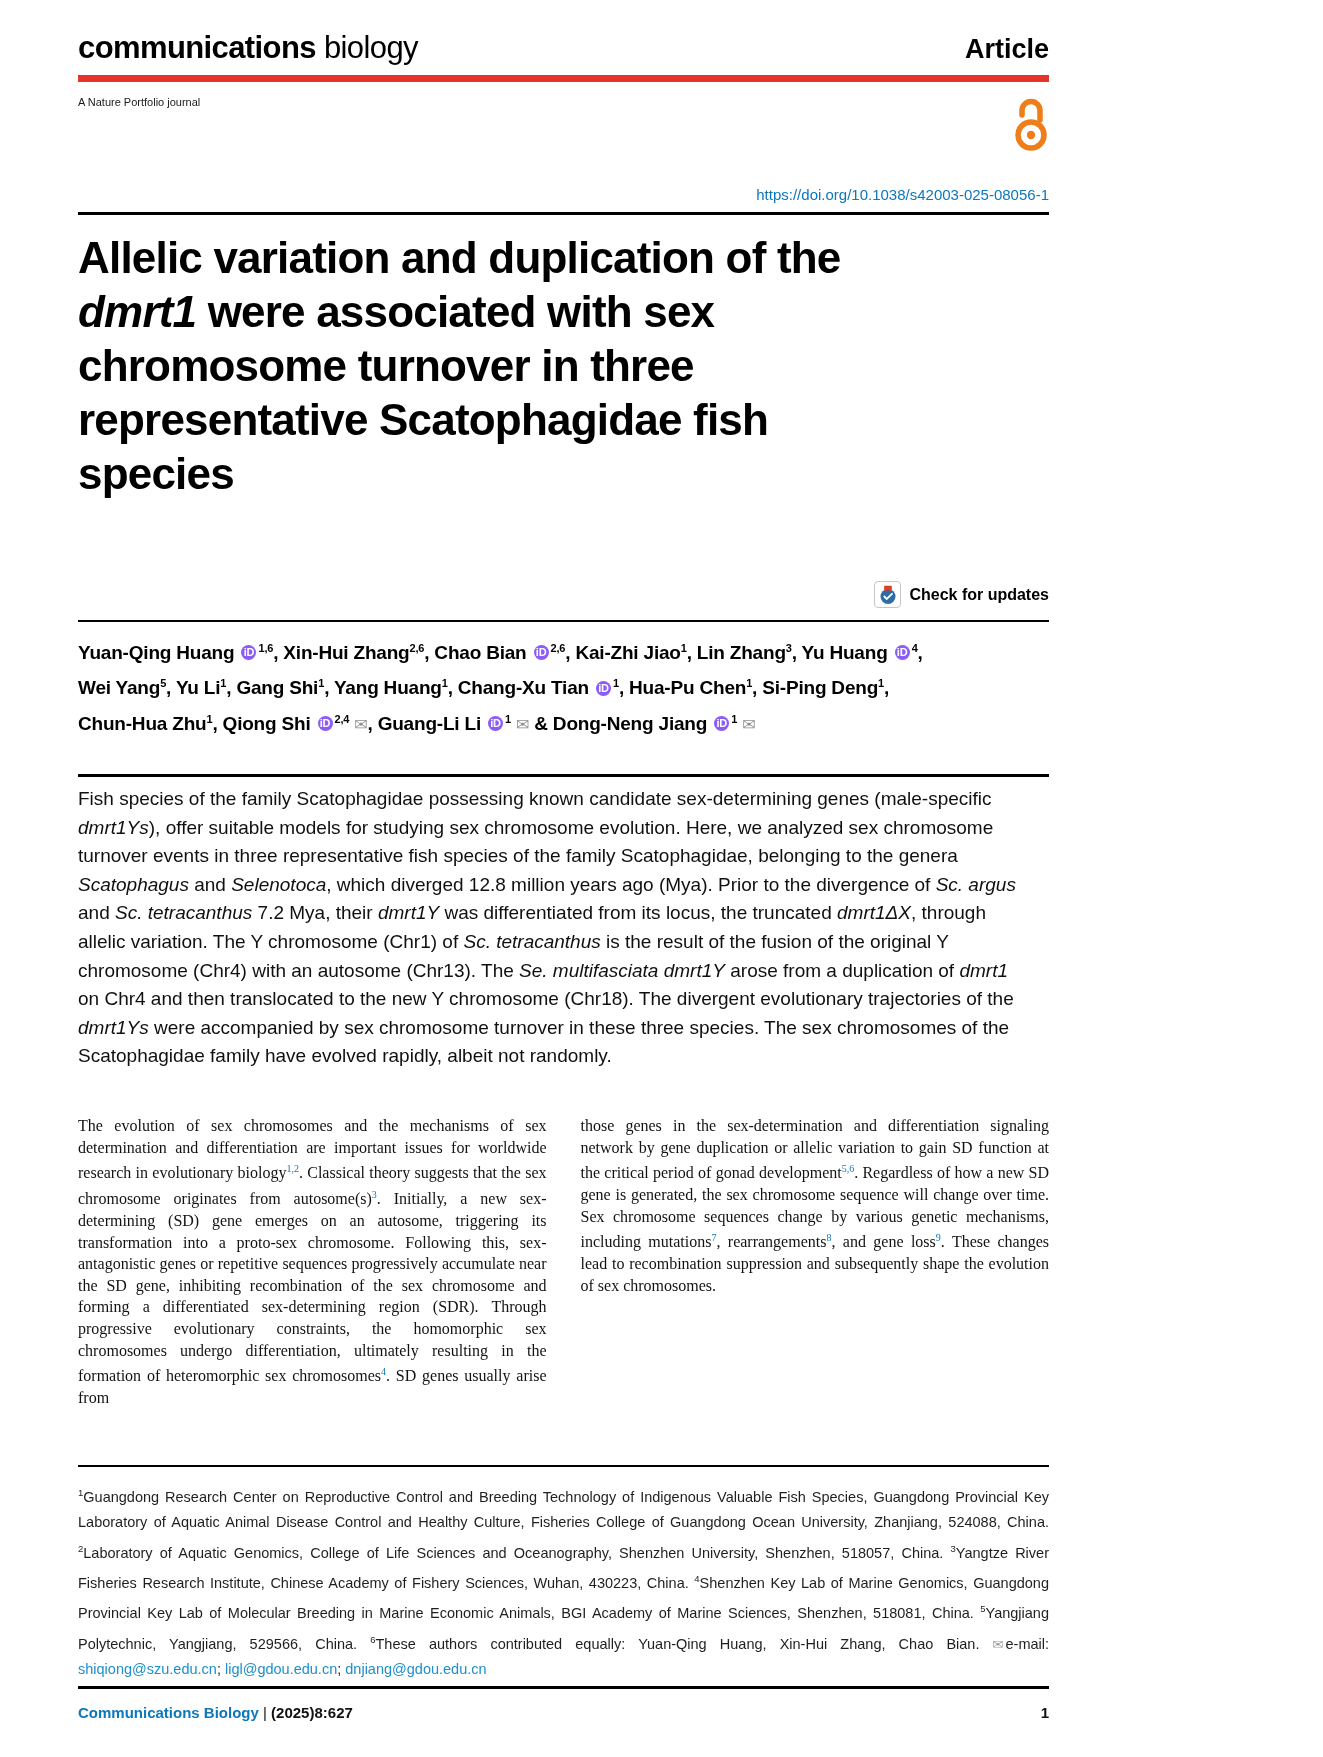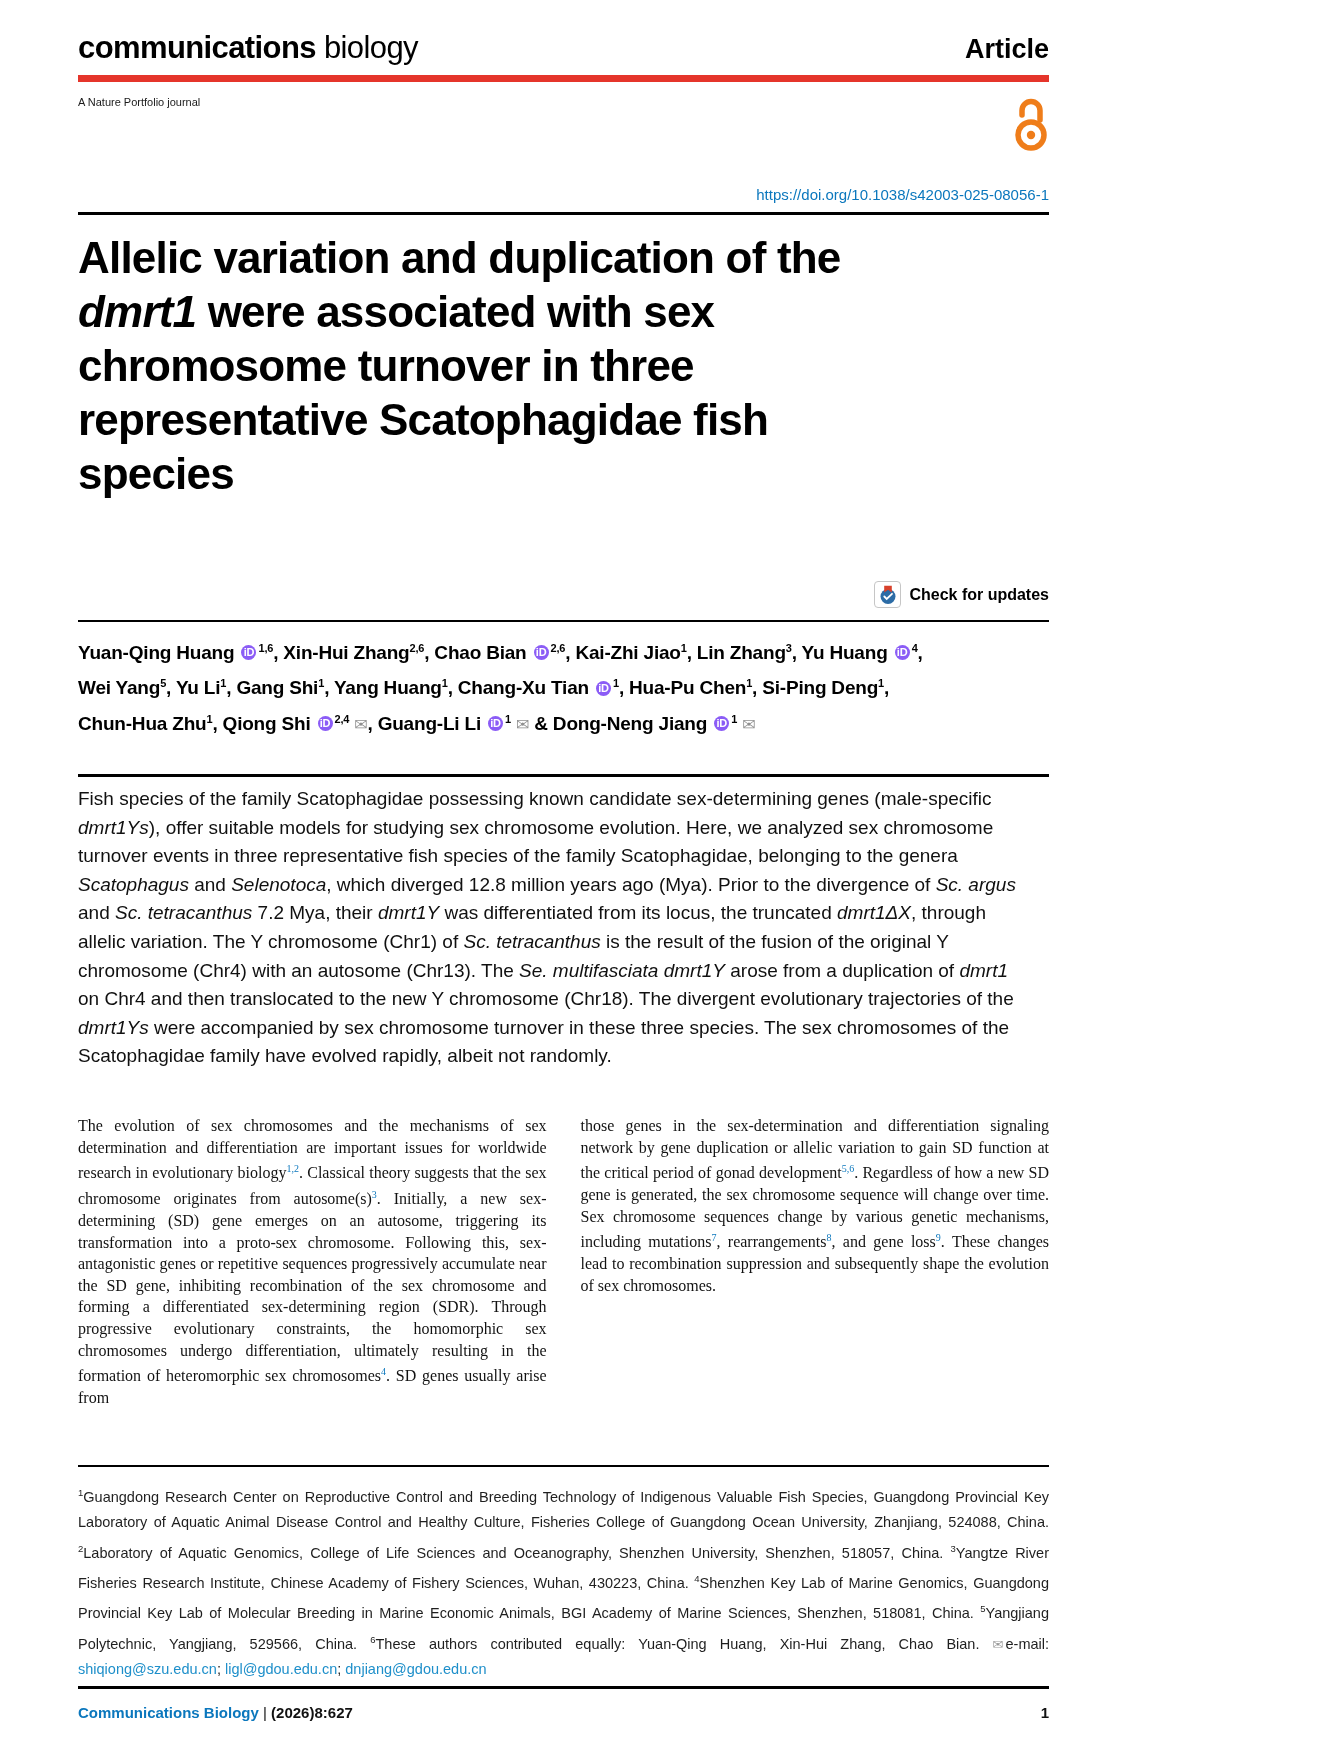--- a/index.html
+++ b/index.html
@@ -153,19 +153,19 @@
 
   <div class="rule-footnotes"></div>
   <p class="footnotes"><sup>1</sup>Guangdong Research Center on Reproductive Control and Breeding Technology of Indigenous Valuable Fish Species, Guangdong Provincial Key Laboratory of Aquatic Animal Disease Control and Healthy Culture, Fisheries College of Guangdong Ocean University, Zhanjiang, 524088, China. <sup>2</sup>Laboratory of Aquatic Genomics, College of Life Sciences and Oceanography, Shenzhen University, Shenzhen, 518057, China. <sup>3</sup>Yangtze River Fisheries Research Institute, Chinese Academy of Fishery Sciences, Wuhan, 430223, China. <sup>4</sup>Shenzhen Key Lab of Marine Genomics, Guangdong Provincial Key Lab of Molecular Breeding in Marine Economic Animals, BGI Academy of Marine Sciences, Shenzhen, 518081, China. <sup>5</sup>Yangjiang Polytechnic, Yangjiang, 529566, China. <sup>6</sup>These authors contributed equally: Yuan-Qing Huang, Xin-Hui Zhang, Chao Bian. <span class="env-small">✉</span>e-mail: <a class="email">shiqiong@szu.edu.cn</a>; <a class="email">ligl@gdou.edu.cn</a>; <a class="email">dnjiang@gdou.edu.cn</a></p>
 
   <div class="footer-wrap">
     <div class="rule-footer"></div>
     <div class="footer-row">
       <div>
         <span class="fj">Communications Biology</span>
         <span class="fsep">|</span>
-        <span class="fcit">(2026)8:627</span>
+        <span class="fcit">(2025)8:627</span>
       </div>
       <div class="fpage">1</div>
     </div>
   </div>
 
 </div>
 
 </body></html>

